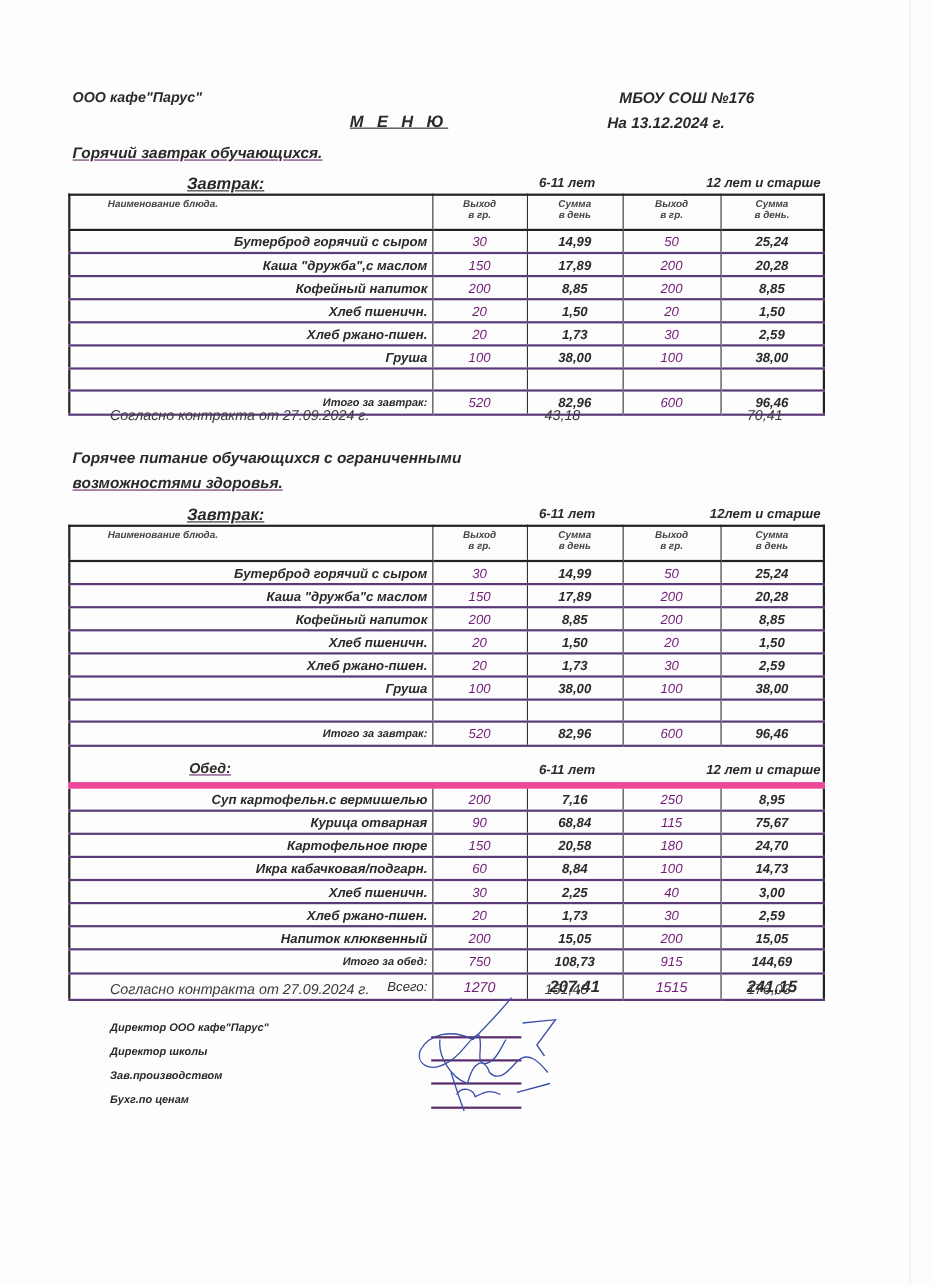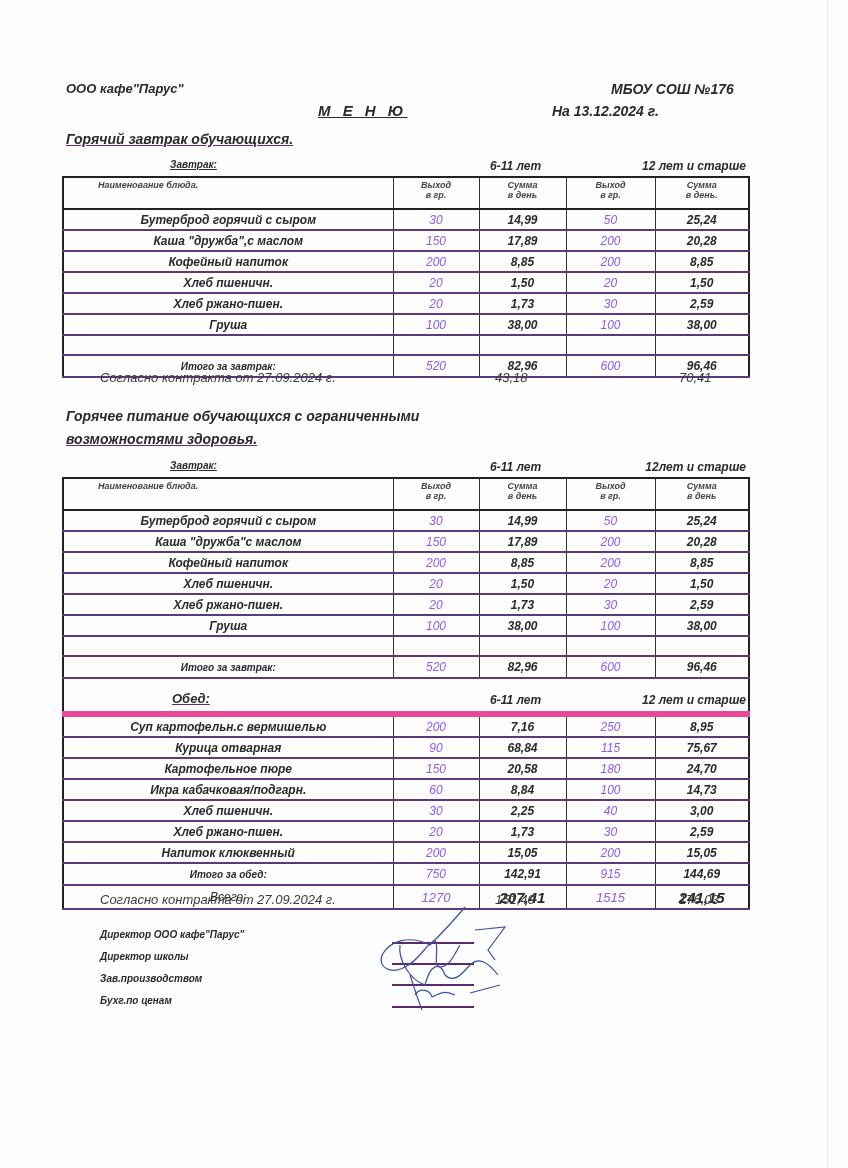--- a/index.html
+++ b/index.html
@@ -3,49 +3,49 @@
 <meta charset="utf-8">
 <style>
   html, body { margin: 0; padding: 0; }
   body {
     width: 848px; height: 1168px; background: #fdfdfd; position: relative;
     font-family: "Liberation Sans", sans-serif; color: #2a2a2a; overflow: hidden;
   }
   .edge { position: absolute; left: 827px; top: 0; width: 1px; height: 1168px; background: #ececec; }
   .abs { position: absolute; font-style: italic; font-weight: bold; white-space: nowrap; }
   .org { left: 66px; top: 81px; font-size: 13px; }
-  .school { left: 563px; top: 81px; font-size: 14px; margin-left: 48px; }
+  .school { left: 563px; top: 81px; font-size: 14px; }
   .title { left: 318px; top: 102px; font-size: 15px; text-decoration: underline; letter-spacing: 4px; }
   .date { left: 552px; top: 103px; font-size: 14px; }
   .sec1 { left: 66px; top: 131px; font-size: 14px; text-decoration: underline; text-decoration-color: #6b2a6b; }
   .sec2a { left: 66px; top: 408px; font-size: 14px; }
   .sec2b { left: 66px; top: 431px; font-size: 14px; text-decoration: underline; text-decoration-color: #6b2a6b; }
 
   .capline { position: absolute; left: 62px; width: 686px; height: 16px; font-style: italic; font-weight: bold; font-size: 12px; }
   .capline span { position: absolute; top: 0; }
-  .capline .meal { left: 108px; font-size: 10px; text-decoration: underline; }
+  .capline .meal { left: 108px; font-size: 15px; text-decoration: underline; }
   .capline .age1 { left: 428px; }
   .capline .age2 { right: 2px; }
 
   table.menu {
     position: absolute; left: 62px; width: 686px; border-collapse: collapse;
     font-style: italic; table-layout: fixed;
   }
   table.menu td {
     border: 1px solid #333; padding: 0 4px; height: 19px; font-size: 12px;
     border-bottom: 2px solid #5b3a7a;
   }
   table.menu col.c0 { width: 330px; }
   table.menu col.c1 { width: 86px; }
   table.menu col.c2 { width: 87px; }
   table.menu col.c3 { width: 89px; }
   table.menu col.c4 { width: 94px; }
   table.menu { border: 2px solid #222; padding-left: 36px; }
-  td.name { font-weight: bold; font-size: 12.5px; text-align: center; }
-  td.g { text-align: center; font-weight: normal; font-size: 11px; color: #8b5cf6; }
+  td.name { font-weight: bold; font-size: 12.5px; text-align: right; }
+  td.g { text-align: center; font-weight: normal; font-size: 11px; color: #701a75; }
   td.s { text-align: center; font-weight: bold; font-size: 12px; }
   tr.head td { height: 28px; vertical-align: top; font-size: 9px; font-weight: bold; color: #444; text-align: center; padding-top: 2px; line-height: 10px; border-bottom: 2px solid #222; }
   tr.head td.hname { text-align: left; padding-left: 34px; }
   tr.total td { height: 20px; border-top: 2px solid #222; }
   tr.total td.name { font-size: 10px; }
   tr.total td.g { font-size: 12px; }
   tr.empty td { height: 18px; }
   tr.lunchcap td { height: 32px; border-top: 2px solid #222; border-bottom: 6px solid #ec4899; position: relative; }
   tr.grand td { height: 22px; border-top: 2px solid #222; }
   tr.grand td.name { font-weight: normal; font-size: 12px; }
@@ -294,21 +294,21 @@
       <tr>
         <td class="name">Напиток клюквенный</td>
         <td class="g">200</td>
         <td class="s">15,05</td>
         <td class="g">200</td>
         <td class="s">15,05</td>
       </tr>
       <tr class="total">
         <td class="name">Итого за обед:</td>
         <td class="g">750</td>
-        <td class="s">142,91</td>
+        <td class="s">108,73</td>
         <td class="g">915</td>
         <td class="s">144,69</td>
       </tr>
       <tr class="grand">
         <td class="name">Всего:</td>
         <td class="g">1270</td>
         <td class="s">207,41</td>
         <td class="g">1515</td>
         <td class="s">241,15</td>
       </tr>

